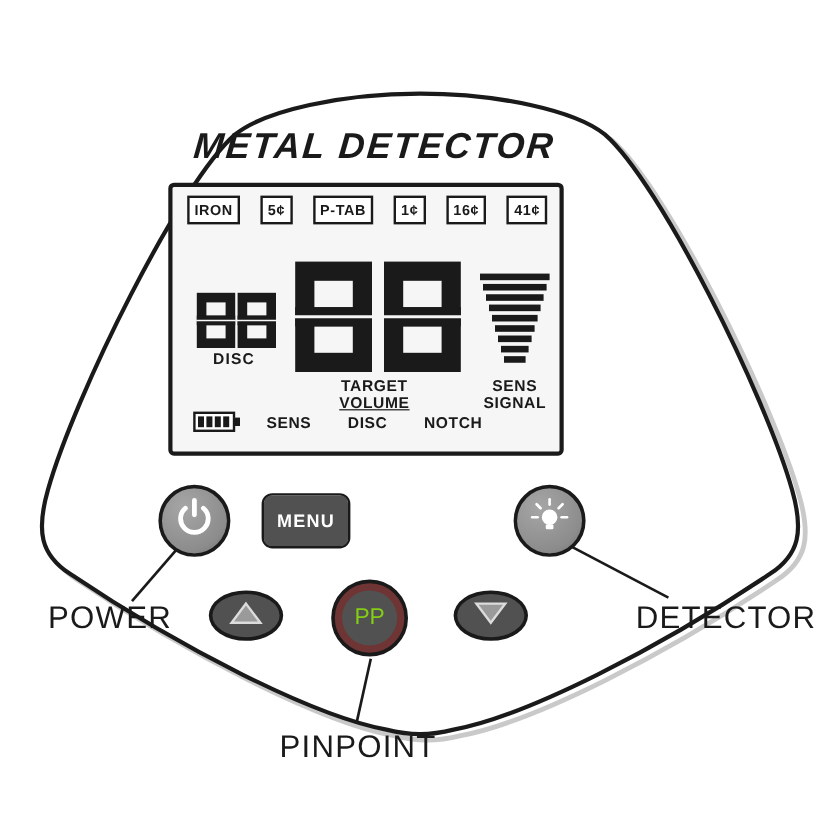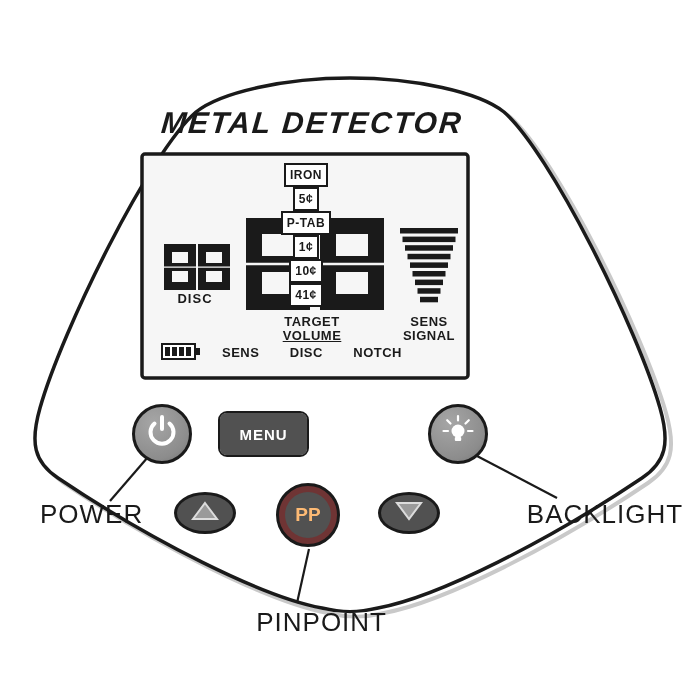--- a/index.html
+++ b/index.html
@@ -19,61 +19,61 @@
   .bar{fill:var(--outline);}
   .bframe{fill:#ffffff;stroke:var(--outline);stroke-width:2;}
   .bfill{fill:var(--outline);}
   .callout-line{stroke:var(--outline);stroke-width:2.2;}
   
   .title{position:absolute;left:140px;top:106px;width:344px;text-align:center;
          font-size:30px;font-weight:bold;font-style:italic;letter-spacing:2px;
          transform:skewX(-5deg);white-space:nowrap;}
   
   .idrow{position:absolute;left:156px;top:163px;width:300px;display:flex;
-         justify-content:space-between;align-items:center;flex-direction:column;}
+         justify-content:space-between;align-items:center;}
   .idbox{border:2px solid var(--outline);background:#fff;font-size:12px;font-weight:bold;
          padding:4px 4px;line-height:1;white-space:nowrap;letter-spacing:.5px;}
   .lbl{position:absolute;font-weight:bold;text-align:center;font-size:13px;letter-spacing:.5px;}
   .disc-label{left:160px;top:291px;width:70px;letter-spacing:1px;}
   .target-l1{left:252px;top:314px;width:120px;}
   .target-l2{left:252px;top:328px;width:120px;text-decoration:underline;}
   .sens-l1{left:394px;top:314px;width:70px;}
   .sens-l2{left:394px;top:328px;width:70px;}
   .status-row{position:absolute;left:222px;top:345px;width:180px;display:flex;
               justify-content:space-between;font-size:13px;font-weight:bold;letter-spacing:.5px;}
   
   .btn-round{position:absolute;width:60px;height:60px;border-radius:50%;
              background:radial-gradient(circle at 35% 30%, #a6a6a6, var(--button_gray) 70%, #707070);
              border:3px solid var(--outline);box-sizing:border-box;display:flex;
              align-items:center;justify-content:center;cursor:pointer;}
   #power-btn{left:132px;top:404px;}
   #backlight-btn{left:428px;top:404px;}
-  .btn-rect{position:absolute;width:91px;height:46px;border:2px solid var(--outline);
+  .btn-rect{position:absolute;width:74px;height:46px;border:2px solid var(--outline);
             border-radius:9px;background:#e5e5e5;box-sizing:border-box;padding:0;cursor:pointer;}
   .btn-rect .face{width:100%;height:100%;background:var(--button_dark);border-radius:6px;
             display:flex;align-items:center;justify-content:center;color:#fff;
             font-weight:bold;font-size:15px;letter-spacing:1px;}
   #menu-btn{left:218px;top:411px;}
   #enter-btn{left:323px;top:411px;}
   .btn-oval{position:absolute;width:62px;height:42px;border-radius:50%;
             background:var(--button_dark);border:3px solid var(--outline);box-sizing:border-box;
             display:flex;align-items:center;justify-content:center;cursor:pointer;}
   #up-btn{left:174px;top:492px;}
   #down-btn{left:378px;top:492px;}
   #pp-btn{position:absolute;left:276px;top:483px;width:64px;height:64px;border-radius:50%;
           background:var(--pp_ring);border:3px solid var(--outline);box-sizing:border-box;
           display:flex;align-items:center;justify-content:center;cursor:pointer;}
   #pp-btn .pp-inner{width:46px;height:46px;border-radius:50%;background:var(--button_dark);
-          display:flex;align-items:center;justify-content:center;color:#fdba74;
-          font-weight:bold;font-size:19px;}
+          display:flex;align-items:center;justify-content:center;color:#84cc16;
+          font-weight:normal;font-size:19px;}
   
   .callout{position:absolute;font-size:26px;letter-spacing:1px;white-space:nowrap;}
   #power-callout{left:0px;top:499px;width:114px;text-align:left;padding-left:40px;}
   #backlight-callout{left:512px;top:499px;width:186px;text-align:center;}
-  #pinpoint-callout{left:233px;top:607px;width:154px;text-align:right;}
+  #pinpoint-callout{left:233px;top:607px;width:154px;text-align:left;}
 </style>
 </head>
 <body>
 
 <div class="stage">
 
   <svg class="layer" width="700" height="700" viewBox="0 0 700 700">
     <defs>
       <path id="shellpath" d="M 350,78 C 285,78 221,92 196,112 C 150,152 62,330 40,408
         C 30,443 34,462 58,478 C 150,540 262,597 322,608 C 342,613 358,613 378,608
@@ -127,21 +127,21 @@
     <line class="callout-line" x1="309" y1="549" x2="297" y2="603"></line>
   </svg>
 
   <div class="title">METAL DETECTOR</div>
 
   <div class="idrow">
     <div class="idbox">IRON</div>
     <div class="idbox">5¢</div>
     <div class="idbox">P-TAB</div>
     <div class="idbox">1¢</div>
-    <div class="idbox">10¢</div>
+    <div class="idbox">16¢</div>
     <div class="idbox">41¢</div>
   </div>
 
   <div class="lbl disc-label">DISC</div>
   <div class="lbl target-l1">TARGET</div>
   <div class="lbl target-l2">VOLUME</div>
   <div class="lbl sens-l1">SENS</div>
   <div class="lbl sens-l2">SIGNAL</div>
 
   <div class="status-row">
@@ -192,16 +192,16 @@
 
   <div class="btn-oval" id="down-btn">
     <span>
       <svg width="30" height="22" viewBox="0 0 30 22">
         <polygon points="3,3 27,3 15,19" fill="#9a9a9a" stroke="#dcdcdc" stroke-width="2"></polygon>
       </svg>
     </span>
   </div>
 
   <div class="callout" id="power-callout">POWER</div>
-  <div class="callout" id="backlight-callout">BACKLIGHT</div>
+  <div class="callout" id="backlight-callout">DETECTOR</div>
   <div class="callout" id="pinpoint-callout">PINPOINT</div>
 
 </div>
 
 </body></html>

